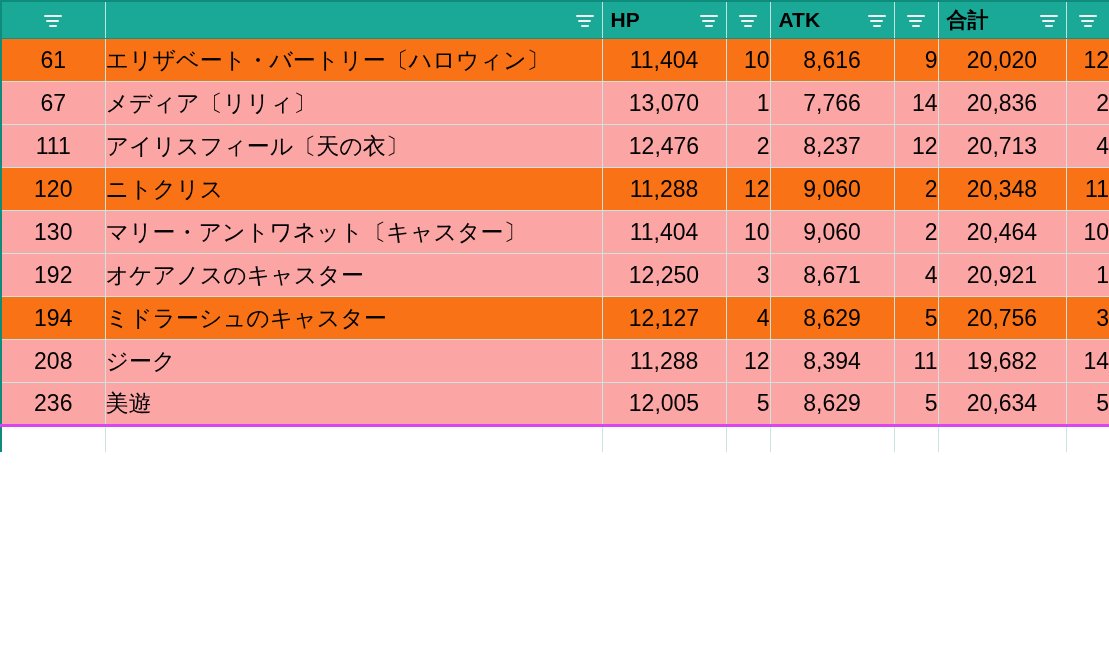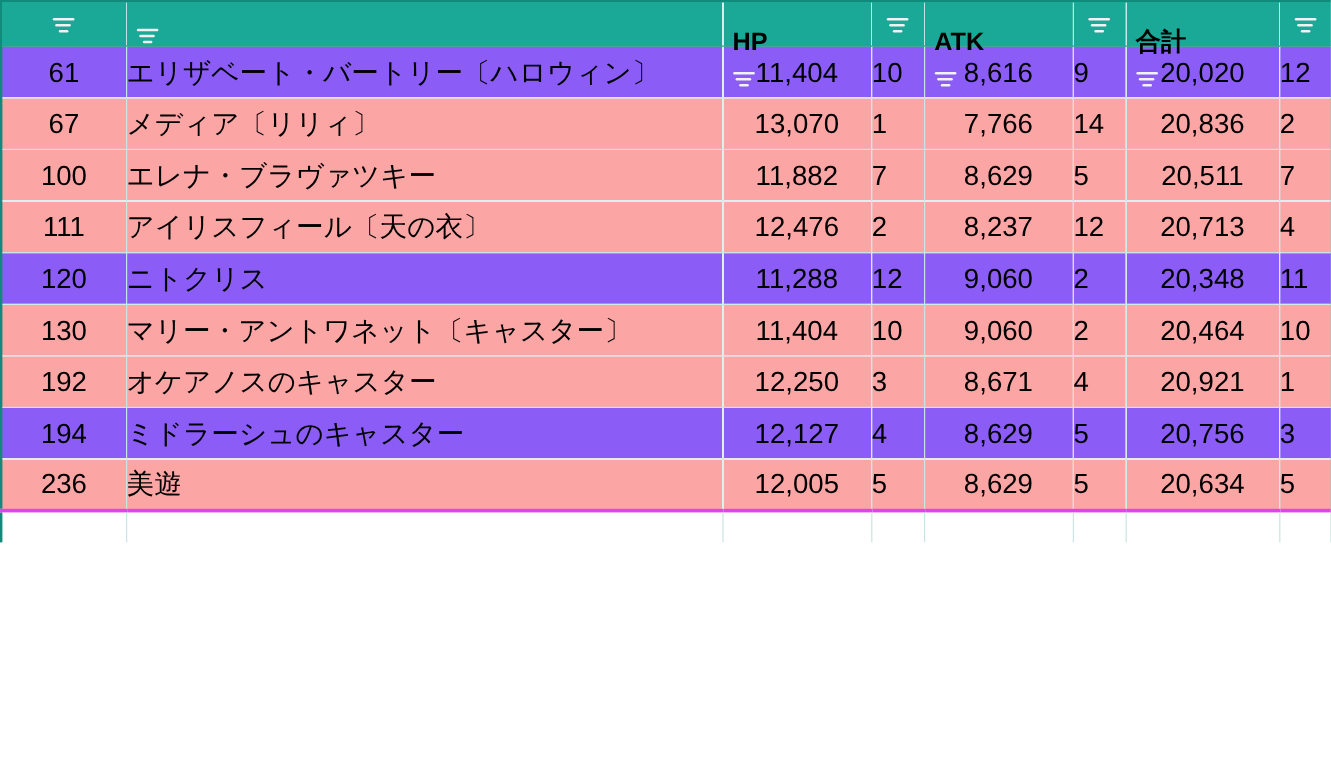--- a/index.html
+++ b/index.html
@@ -41,26 +41,25 @@
     border-bottom: 1px solid #149083;
     vertical-align: middle;
     position: relative;
     font-size: 21px;
     font-weight: bold;
     white-space: nowrap;
   }
   tr.header-row > th:last-child { border-right: none; }
   .hdr-inner {
     display: flex;
-    align-items: flex-start;
+    align-items: center;
     justify-content: space-between;
     height: 36px;
-    padding: 16px 6px;
+    padding: 0 6px;
     box-sizing: border-box;
-    flex-direction: column;
   }
   .hdr-label {
     padding-left: 2px;
     line-height: 36px;
   }
   .filter-icon {
     display: inline-block;
     width: 22px;
     height: 22px;
     flex: 0 0 22px;
@@ -84,27 +83,27 @@
   tr.data-row > td {
     border-right: 1px solid #c9e5e1;
     border-bottom: 1px solid #c9e5e1;
     font-size: 23px;
     color: #000000;
     vertical-align: middle;
     white-space: nowrap;
     overflow: hidden;
   }
   tr.data-row > td:last-child { border-right: none; }
-  tr.row-even > td { background: #8b5cf6; }
+  tr.row-even > td { background: #f97316; }
   tr.row-odd  > td { background: #fca5a5; }
 
   td.cell-id   { text-align: center; }
   td.cell-name { text-align: left; padding: 0 6px; }
   td.cell-num  { text-align: center; padding-right: 9px; }
-  td.cell-rank { text-align: left; padding-right: 9px; }
+  td.cell-rank { text-align: right; padding-right: 9px; }
 
   
   #sheet {
     border-left: 2px solid #0f8b7c;
     border-right: 2px solid #0f8b7c;
     border-top: 2px solid #0f8b7c;
   }
   tr.last-data > td { border-bottom: 3px solid #d946ef; }
 
   
@@ -224,30 +223,20 @@
         <td class="cell-id">67</td>
         <td class="cell-name">メディア〔リリィ〕</td>
         <td class="cell-num">13,070</td>
         <td class="cell-rank">1</td>
         <td class="cell-num">7,766</td>
         <td class="cell-rank">14</td>
         <td class="cell-num">20,836</td>
         <td class="cell-rank">2</td>
       </tr>
       <tr class="data-row row-odd">
-        <td class="cell-id">100</td>
-        <td class="cell-name">エレナ・ブラヴァツキー</td>
-        <td class="cell-num">11,882</td>
-        <td class="cell-rank">7</td>
-        <td class="cell-num">8,629</td>
-        <td class="cell-rank">5</td>
-        <td class="cell-num">20,511</td>
-        <td class="cell-rank">7</td>
-      </tr>
-      <tr class="data-row row-odd">
         <td class="cell-id">111</td>
         <td class="cell-name">アイリスフィール〔天の衣〕</td>
         <td class="cell-num">12,476</td>
         <td class="cell-rank">2</td>
         <td class="cell-num">8,237</td>
         <td class="cell-rank">12</td>
         <td class="cell-num">20,713</td>
         <td class="cell-rank">4</td>
       </tr>
       <tr class="data-row row-even">
@@ -283,20 +272,30 @@
       <tr class="data-row row-even">
         <td class="cell-id">194</td>
         <td class="cell-name">ミドラーシュのキャスター</td>
         <td class="cell-num">12,127</td>
         <td class="cell-rank">4</td>
         <td class="cell-num">8,629</td>
         <td class="cell-rank">5</td>
         <td class="cell-num">20,756</td>
         <td class="cell-rank">3</td>
       </tr>
+      <tr class="data-row row-odd">
+        <td class="cell-id">208</td>
+        <td class="cell-name">ジーク</td>
+        <td class="cell-num">11,288</td>
+        <td class="cell-rank">12</td>
+        <td class="cell-num">8,394</td>
+        <td class="cell-rank">11</td>
+        <td class="cell-num">19,682</td>
+        <td class="cell-rank">14</td>
+      </tr>
       <tr class="data-row row-odd last-data">
         <td class="cell-id">236</td>
         <td class="cell-name">美遊</td>
         <td class="cell-num">12,005</td>
         <td class="cell-rank">5</td>
         <td class="cell-num">8,629</td>
         <td class="cell-rank">5</td>
         <td class="cell-num">20,634</td>
         <td class="cell-rank">5</td>
       </tr>

